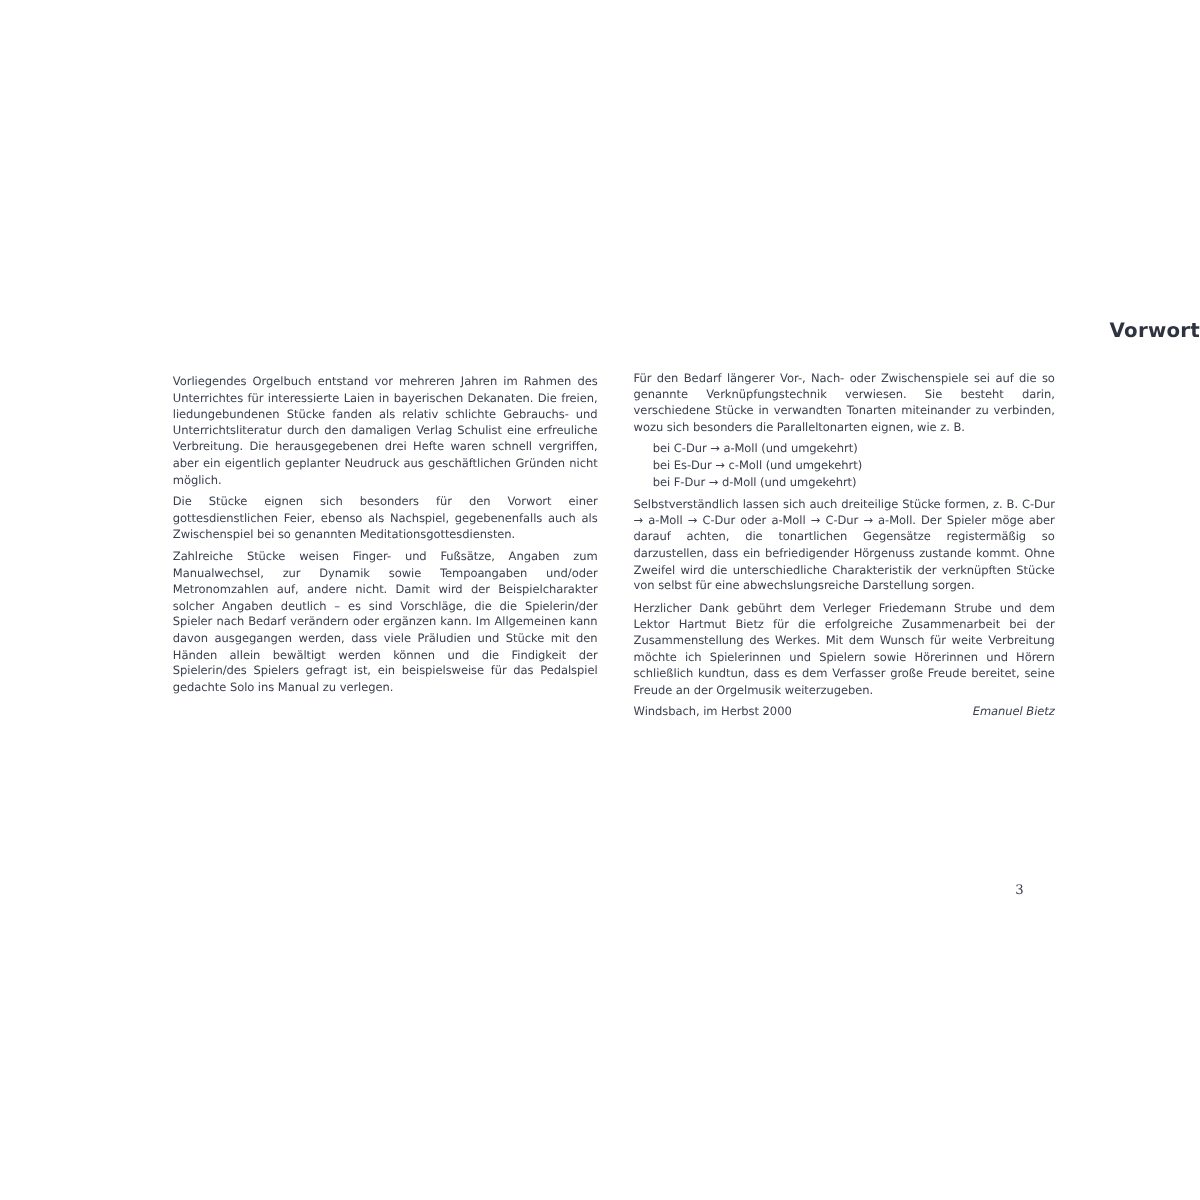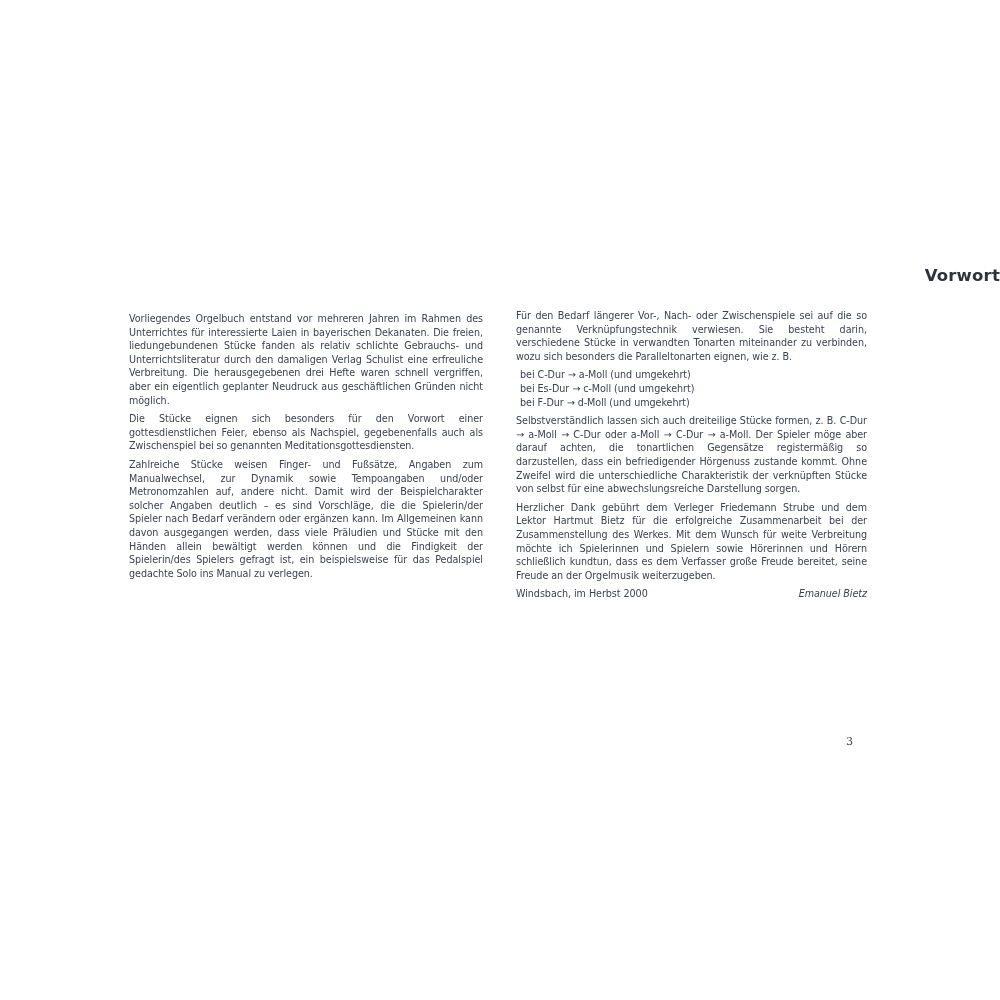--- a/index.html
+++ b/index.html
@@ -10,24 +10,24 @@
   }
   .title {
     position:absolute; left:0; width:1000px; top:266px; text-align:right;
     font-family: "DejaVu Sans", sans-serif; font-weight:bold; font-size:16.5px;
     color:#2f3340; letter-spacing:0.2px;
   }
   .col {
     position:absolute; top:312px; font-size:9.6px; line-height:13.6px;
     text-align:justify; letter-spacing:-0.05px;
   }
-  .col.left { left:129px; width:354px; }
-  .col.right { left:516px; width:351px; top:309px; }
+  .col.left { left:144px; width:354px; }
+  .col.right { left:528px; width:351px; top:309px; }
   .col p { margin:0 0 5px 0; }
-  .col ul { list-style:none; margin:0 0 5px 4px; padding:0; }
+  .col ul { list-style:none; margin:0 0 5px 16px; padding:0; }
   .col li { text-align:left; }
   .sig { display:flex; justify-content:space-between; margin-top:2px;align-items:flex-end; }
   .sig .author { font-style:italic; }
   .page-num {
     position:absolute; left:846px; top:735px; font-family:"DejaVu Serif", serif;
     font-size:11px; color:#3c4150;
   }
 </style>
 </head>
 <body>

